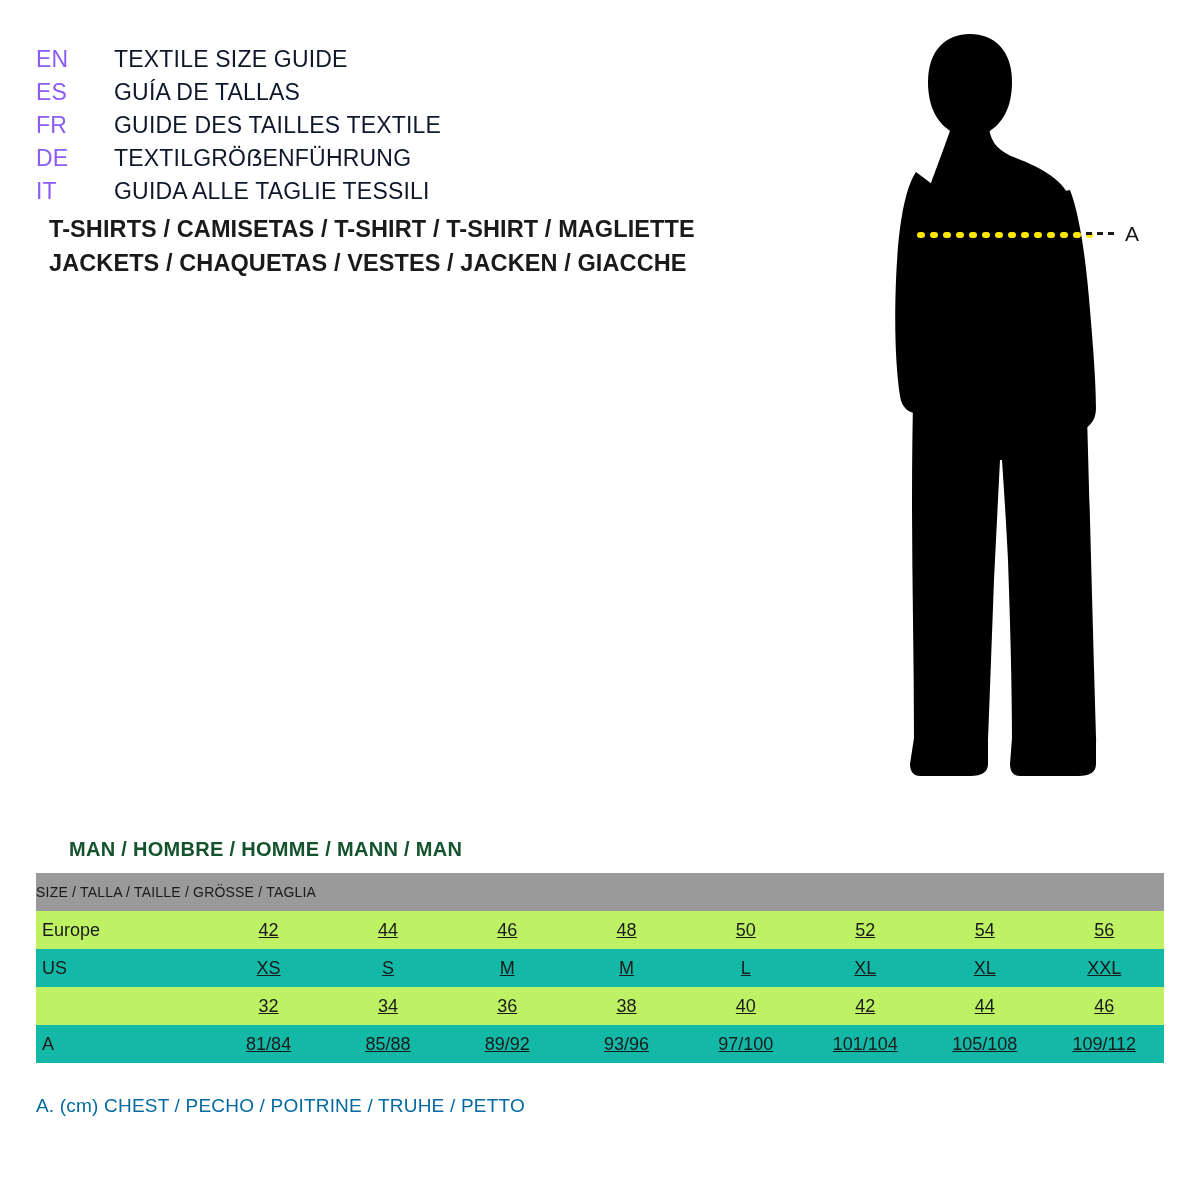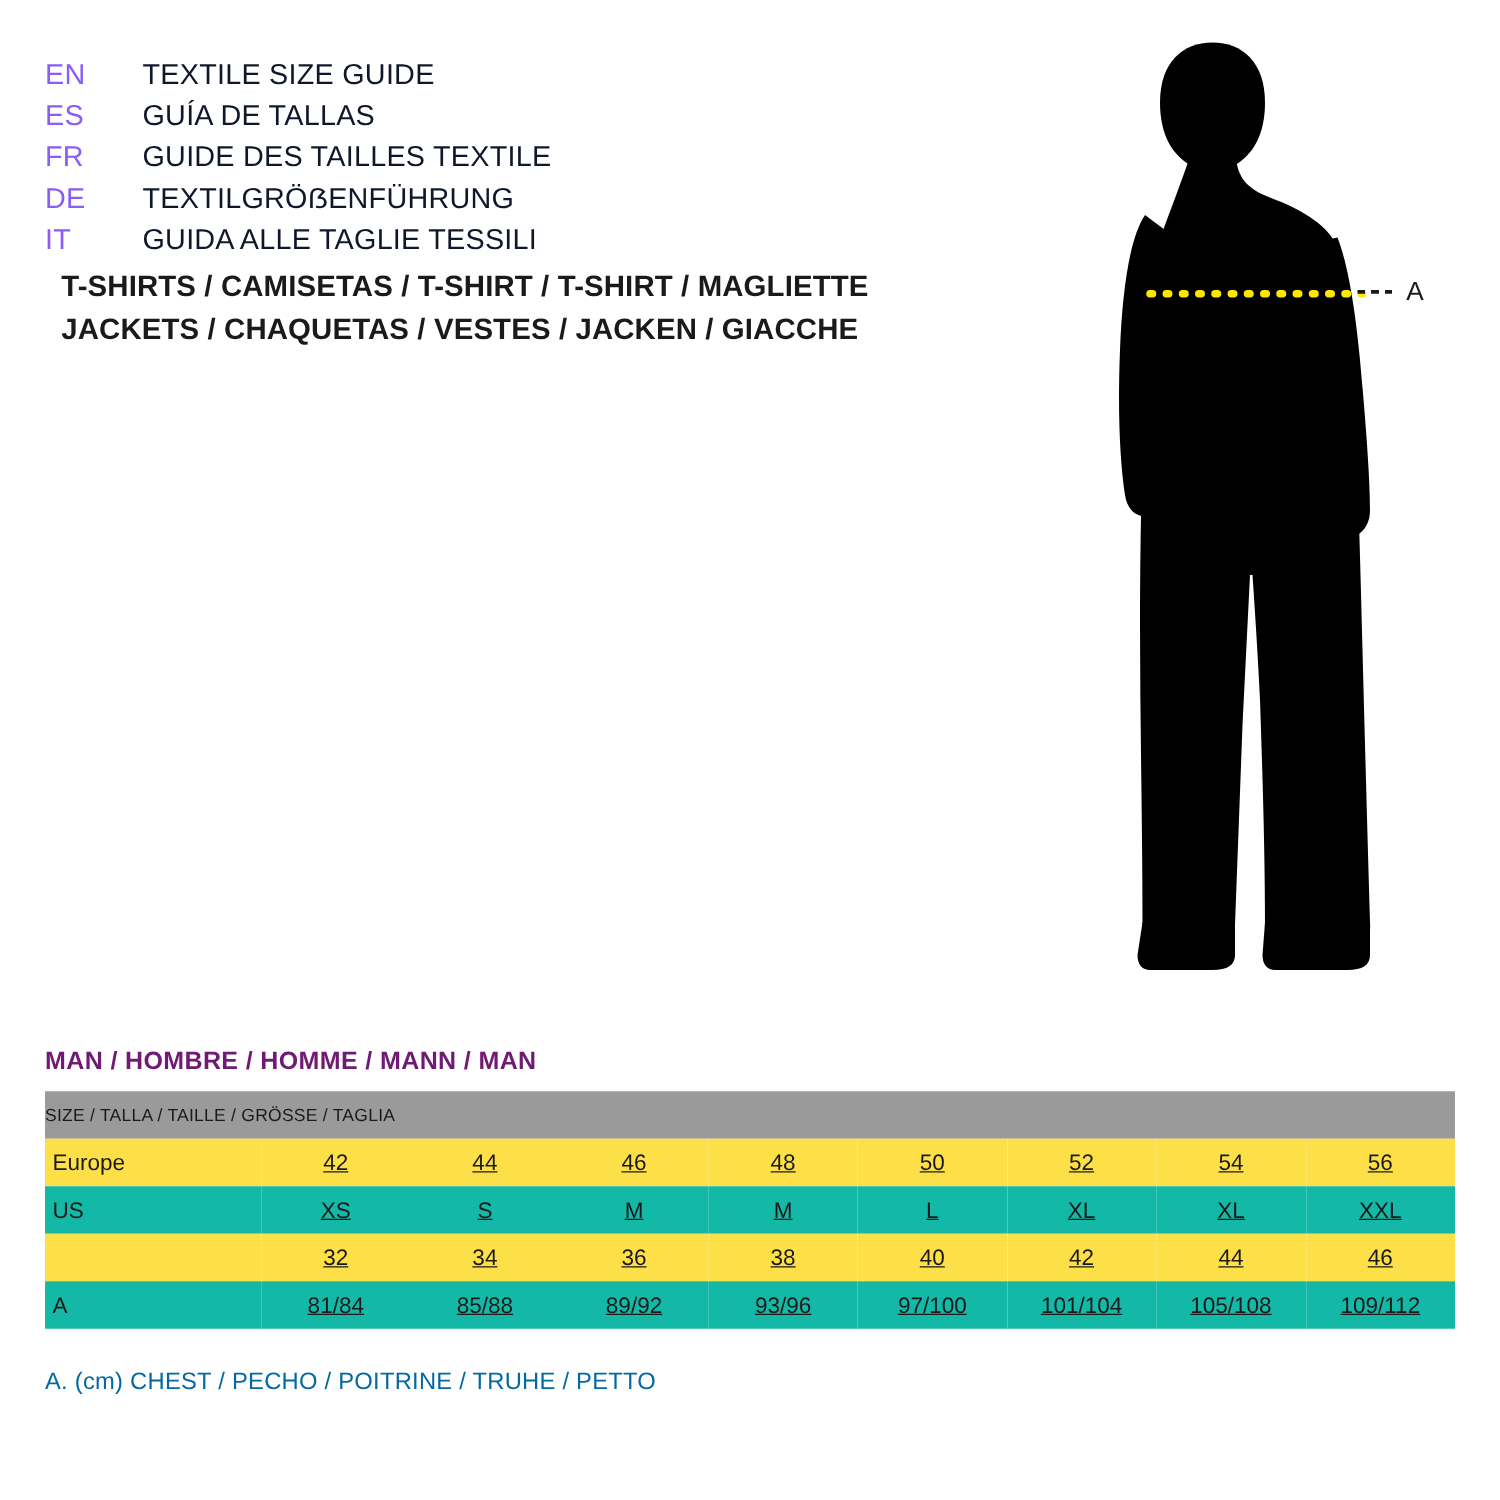--- a/index.html
+++ b/index.html
@@ -88,40 +88,41 @@
     position: absolute;
     left: 36px;
     top: 838px;
     width: 1128px;
   }
   .table-title {
     font-size: 20px;
     font-weight: bold;
     letter-spacing: 0.3px;
     margin-bottom: 12px;
-    color: #701a75;
+    color: #14532d;
+    margin-left: 33px;
   }
   table.size-table {
     border-collapse: collapse;
     width: 1128px;
     font-size: 18px;
   }
   table.size-table td {
     padding: 5px 0 5px 0;
     height: 28px;
     color: #1a1a1a;
   }
   .row-header td {
     background: #9a9a9a;
     color: #1a1a1a;
     font-size: 14px;
     padding-left: 6px;
     letter-spacing: 0.2px;
   }
-  .row-shade td { background: #fde047; }
+  .row-shade td { background: #bef264; }
   .row-plain td { background: #14b8a6; }
   .c-label {
     width: 168px;
     padding-left: 6px !important;
     text-align: left;
   }
   .c-val { width: 120px; text-align: center; text-decoration: underline; }
   .footnote {
     position: absolute;
     left: 36px;

